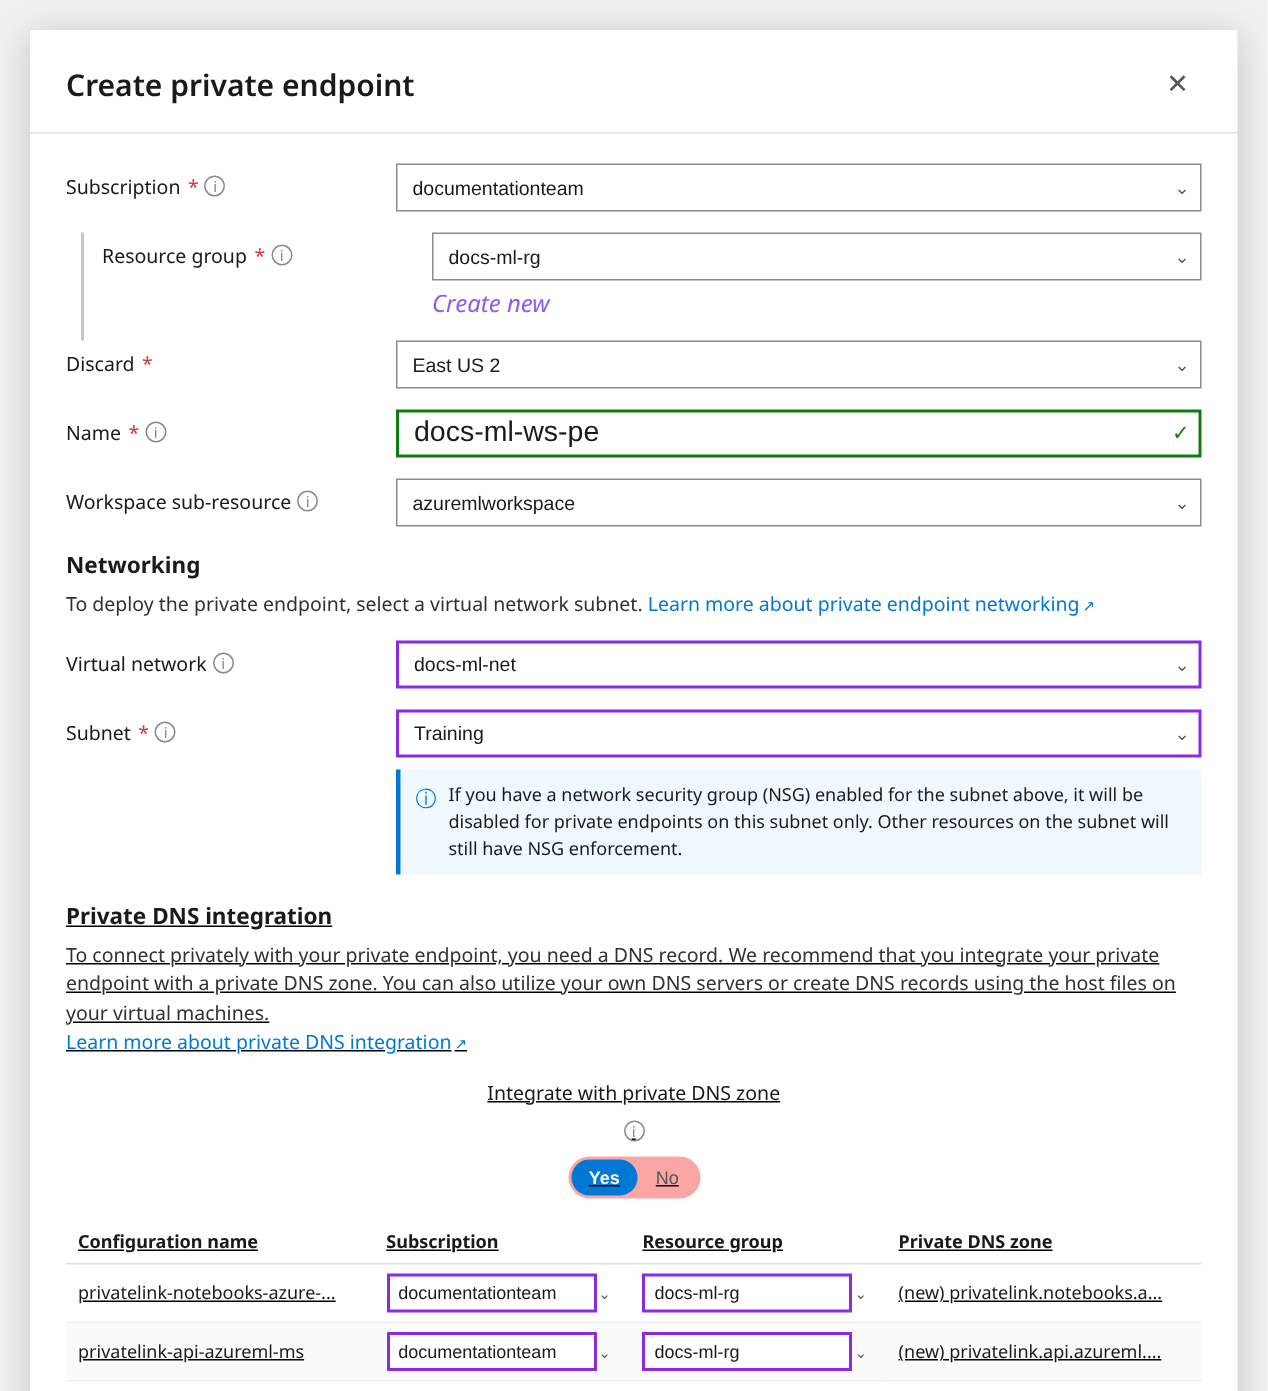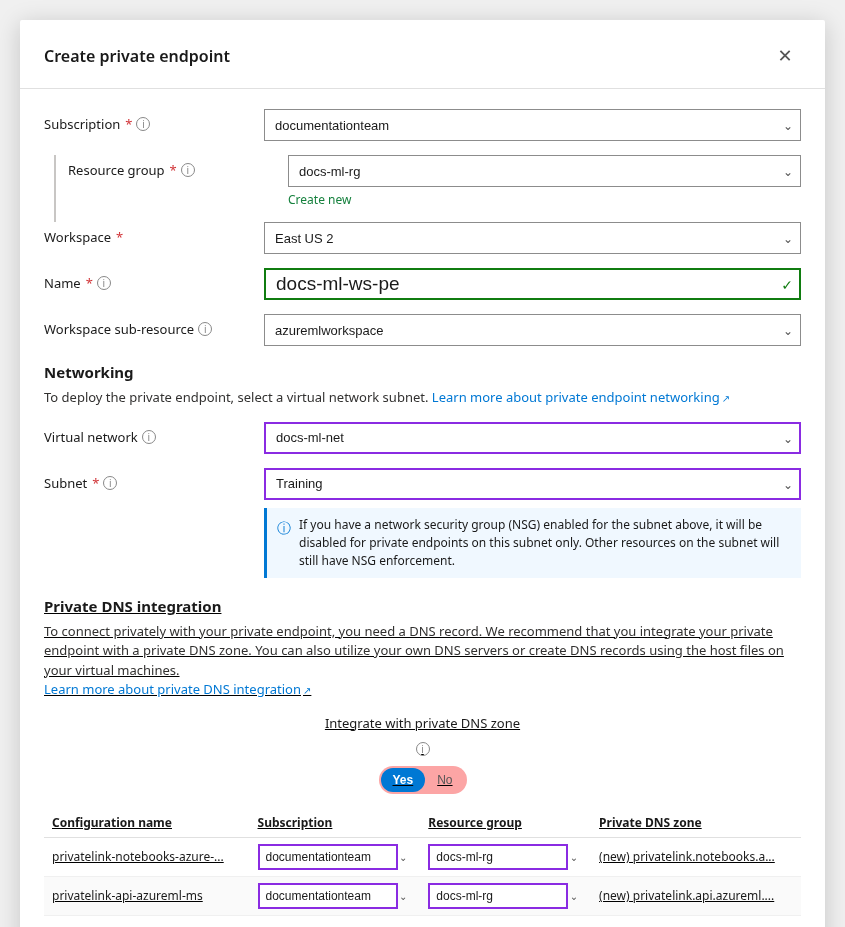--- a/index.html
+++ b/index.html
@@ -24,21 +24,21 @@
       position: relative;
     }
     .dialog-header {
       display: flex;
       justify-content: space-between;
       align-items: center;
       padding: 20px 24px 16px 24px;
       border-bottom: 1px solid #e0e0e0;
     }
     .dialog-title {
-      font-size: 16px;
+      font-size: 20px;
       font-weight: 600;
       color: #1a1a1a;
       text-align: right;
     }
     .close-btn {
       background: none;
       border: none;
       font-size: 18px;
       cursor: pointer;
       color: #555;
@@ -130,26 +130,27 @@
     }
     .check-icon {
       position: absolute;
       right: 8px;
       top: 50%;
       transform: translateY(-50%);
       color: #107c10;
       font-size: 14px;
     }
     .create-new-link {
-      color: #15803d;
-      font-size: 12px;
+      color: #8b5cf6;
+      font-size: 16px;
       text-decoration: none;
       display: inline-block;
       margin-top: 4px;
       cursor: pointer;
+      font-style: italic;
     }
     .section-title {
       font-size: 15px;
       font-weight: 700;
       color: #1a1a1a;
       margin: 16px 0 6px 0;
     }
     .section-desc {
       font-size: 13px;
       color: #323130;
@@ -361,21 +362,21 @@
             </select>
             <span class="chevron-icon">⌄</span>
           </div>
           <a class="create-new-link">Create new</a>
         </div>
       </div>
     </div>
 
     <div class="form-row">
       <div class="label-col">
-        <span>Workspace</span>
+        <span>Discard</span>
         <span class="required">*</span>
       </div>
       <div class="control-col">
         <div class="select-wrapper">
           <select class="select-box">
             <option>East US 2</option>
           </select>
           <span class="chevron-icon">⌄</span>
         </div>
       </div>

